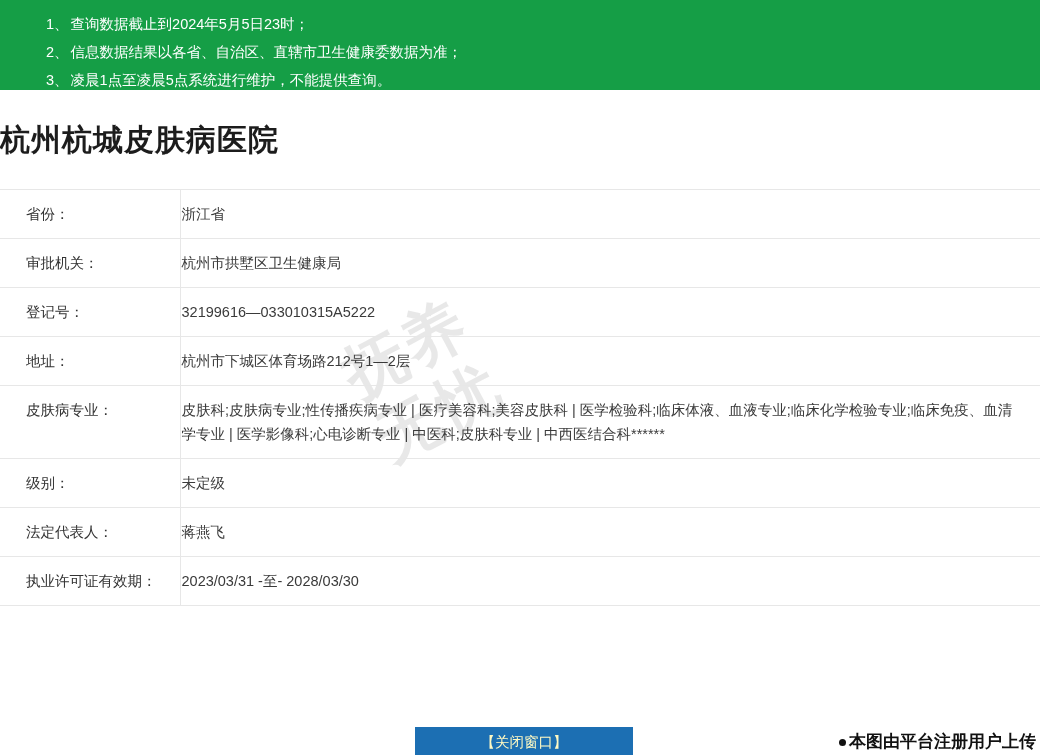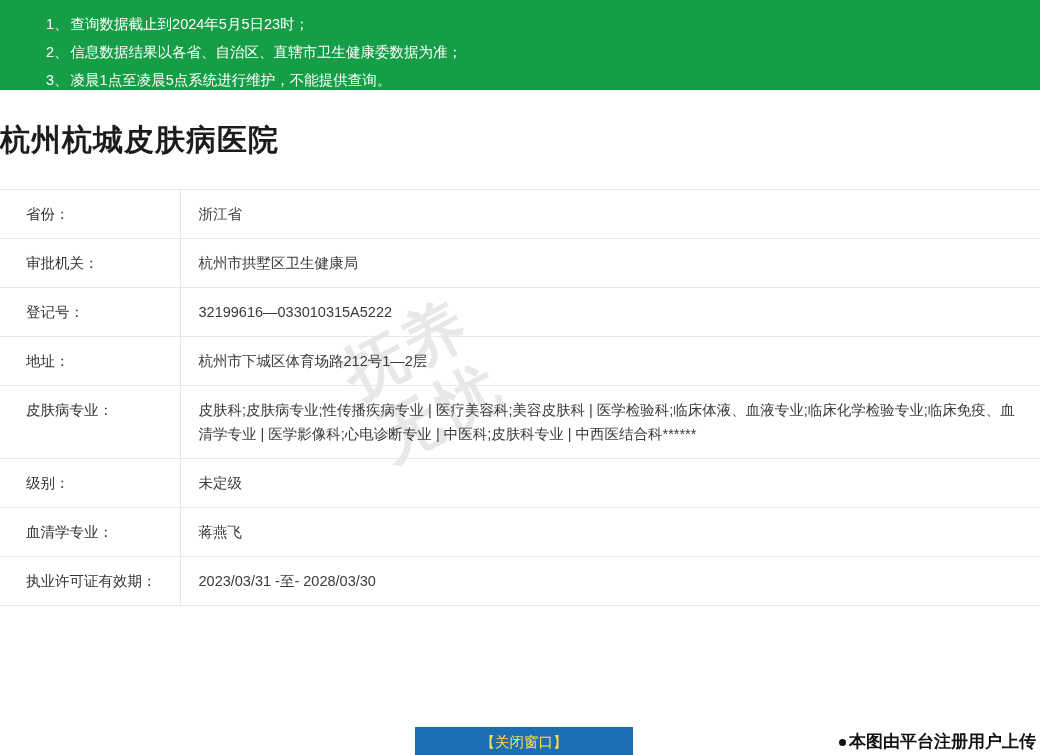--- a/index.html
+++ b/index.html
@@ -70,21 +70,21 @@
     line-height: 24px;
   }
   .info-table td.label {
     width: 180px;
     padding-left: 26px;
     color: #333333;
     white-space: nowrap;
     border-right: 1px solid #e7e7e7;
   }
   .info-table td.value {
-    padding-left: 18px;
+    padding-left: 1px;
     padding-right: 20px;
     color: #3a3a3a;
   }
 
   
   .watermark {
     position: absolute;
     left: 365px;
     top: 255px;
     width: 340px;
@@ -107,21 +107,21 @@
     width: 1040px;
     height: 38px;
   }
   .close-btn {
     position: absolute;
     left: 415px;
     bottom: 0px;
     width: 218px;
     height: 28px;
     background: #1c6fb3;
-    color: #fde047;
+    color: #fef9c3;
     border: none;
     font-size: 14.5px;
     font-family: "Liberation Sans", "DejaVu Sans", sans-serif;
     text-align: center;
     line-height: 28px;
     cursor: pointer;
   }
   .credit {
     position: absolute;
     right: 4px;
@@ -187,21 +187,21 @@
     </tr>
     <tr>
       <td class="label">皮肤病专业：</td>
       <td class="value">皮肤科;皮肤病专业;性传播疾病专业 | 医疗美容科;美容皮肤科 | 医学检验科;临床体液、血液专业;临床化学检验专业;临床免疫、血清学专业 | 医学影像科;心电诊断专业 | 中医科;皮肤科专业 | 中西医结合科******</td>
     </tr>
     <tr>
       <td class="label">级别：</td>
       <td class="value">未定级</td>
     </tr>
     <tr>
-      <td class="label">血清学专业：</td>
+      <td class="label">法定代表人：</td>
       <td class="value">蒋燕飞</td>
     </tr>
     <tr>
       <td class="label">执业许可证有效期：</td>
       <td class="value">2023/03/31 -至- 2028/03/30</td>
     </tr>
   </tbody>
     </table>
 
   <div class="footer">

